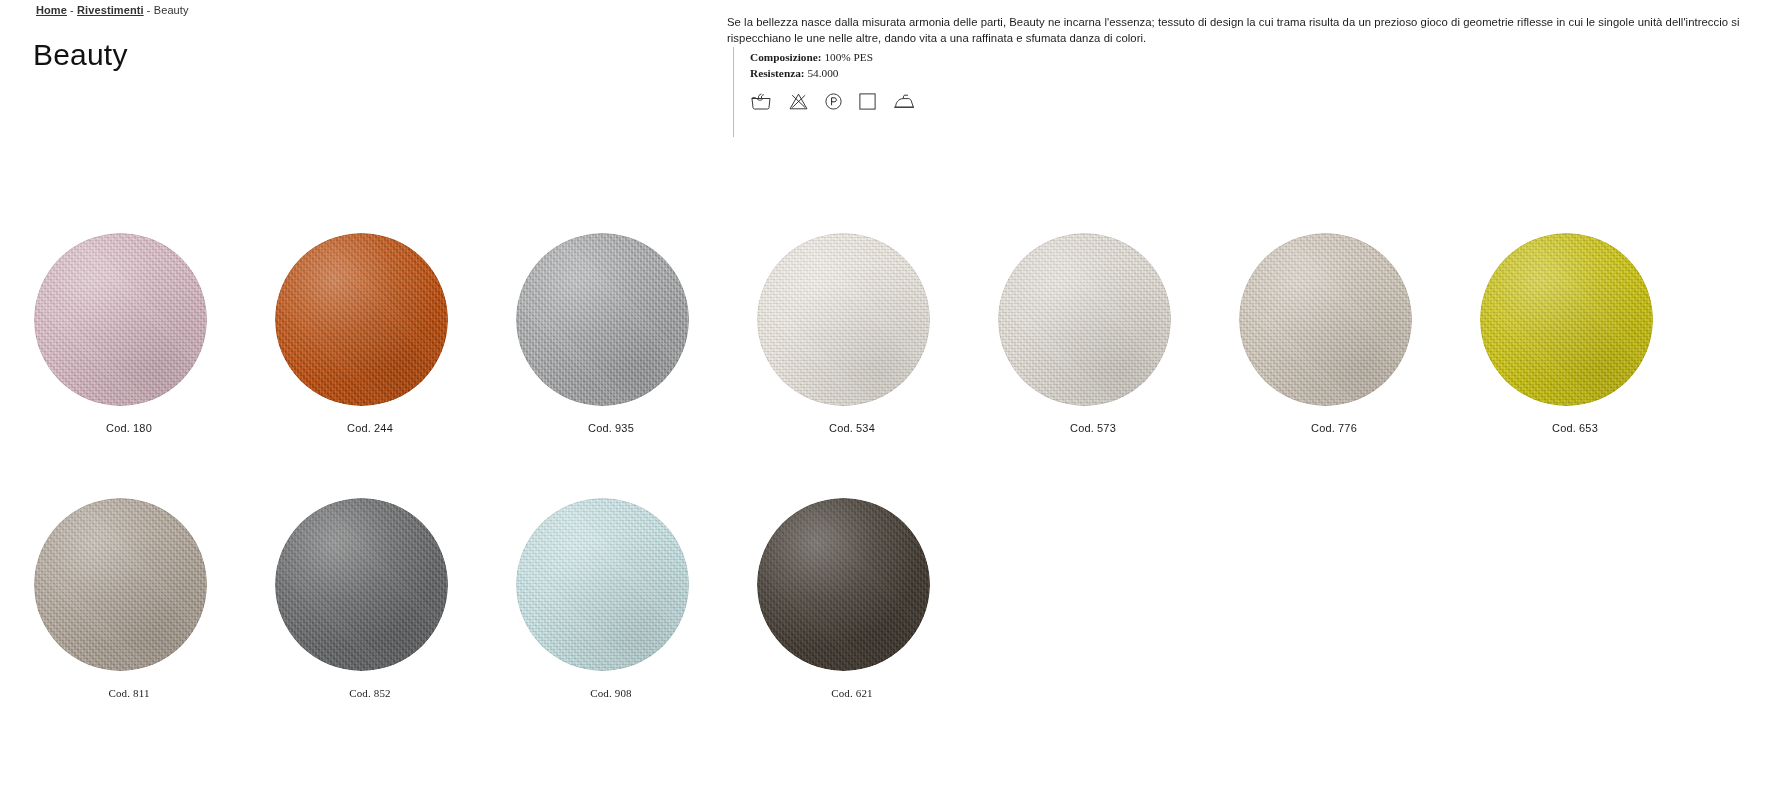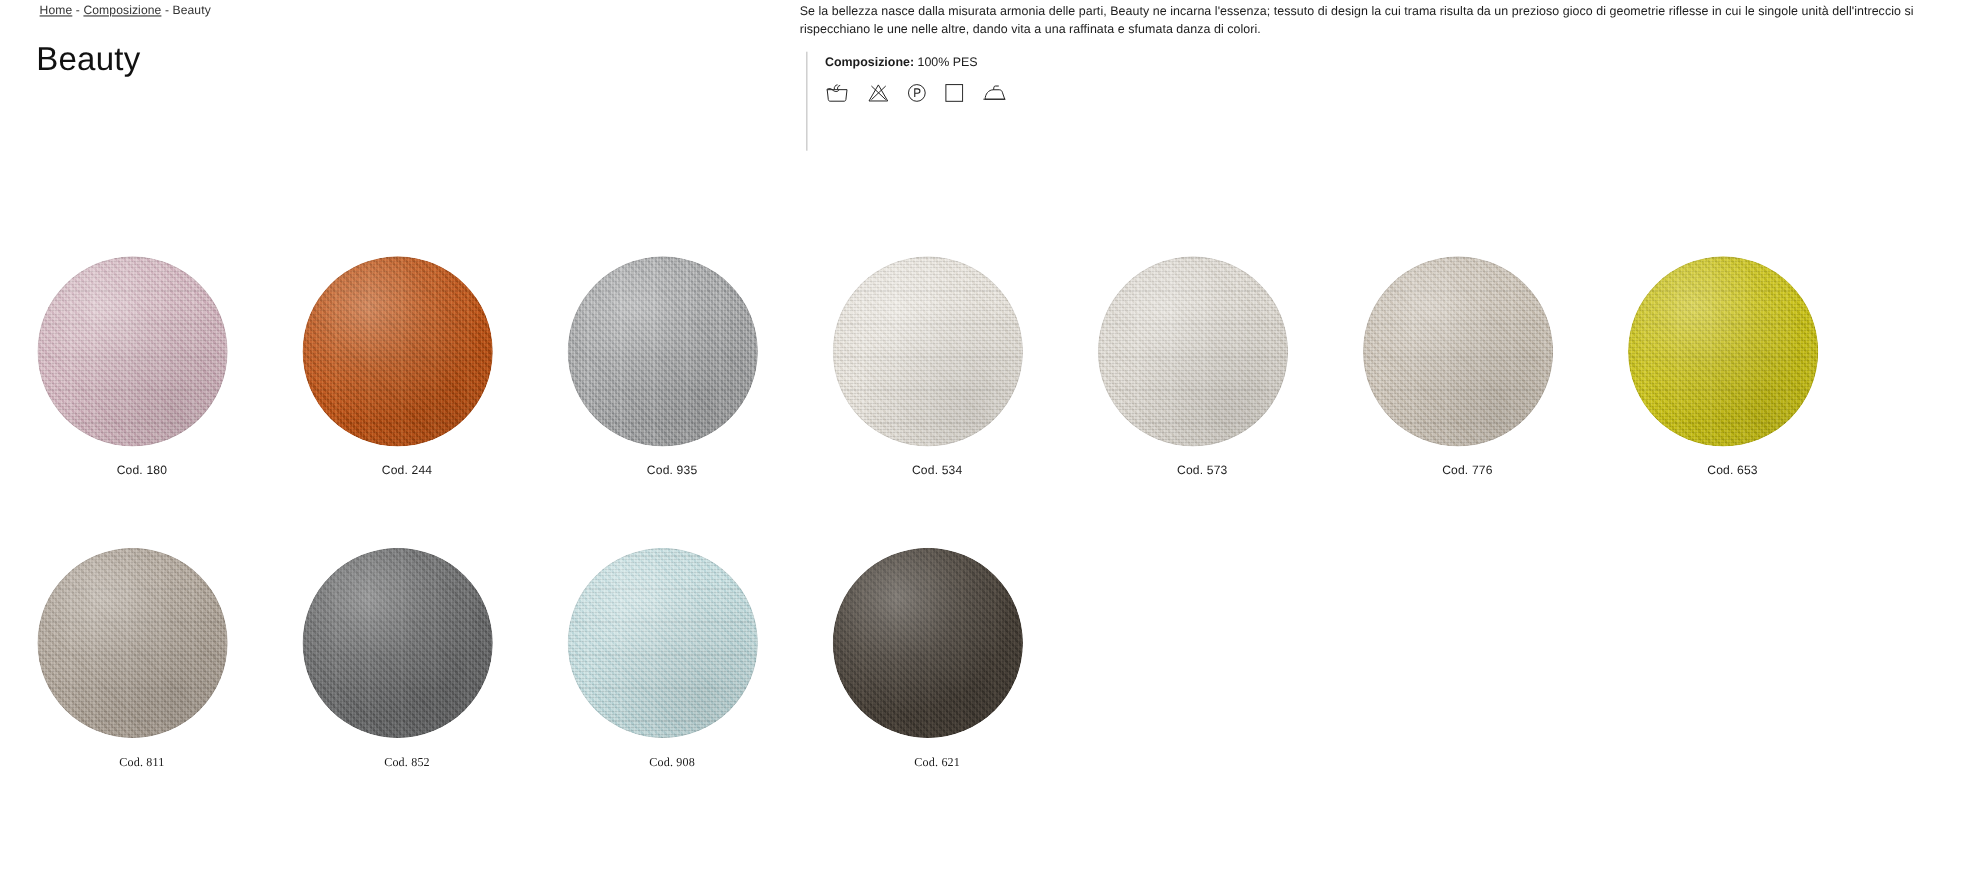--- a/index.html
+++ b/index.html
@@ -26,20 +26,21 @@
     left: 36px;
     top: 4px;
     font-size: 11px;
     color: #333;
     letter-spacing: 0.1px;
     white-space: nowrap;
   }
   .breadcrumb a {
     color: #333;
     text-decoration: underline;
+    font-weight: bold;
   }
   .breadcrumb .sep {
     text-decoration: none;
     color: #333;
   }
   .breadcrumb .current {
     text-decoration: none;
   }
 
   .page-title {
@@ -50,38 +51,39 @@
     font-weight: 400;
     letter-spacing: 0.2px;
     color: #111;
     line-height: 1.2;
   }
 
   
   .desc {
     position: absolute;
     left: 727px;
-    top: 3px;
+    top: 14px;
     width: 1020px;
     font-size: 11.3px;
     line-height: 1.45;
     color: #1c1c1c;
     letter-spacing: 0.05px;
   }
 
   .specs {
     position: absolute;
     left: 733px;
     top: 47px;
     width: 400px;
     border-left: 1px solid #bdbdbd;
     padding-left: 16px;
     padding-top: 2px;
     padding-bottom: 6px;
     min-height: 90px;
+    font-family: Liberation Serif, serif;
   }
   .spec-line {
     font-size: 11.3px;
     line-height: 1.45;
     color: #1c1c1c;
     white-space: nowrap;
   }
   .spec-line b { font-weight: 700; }
 
   .care-icons {
@@ -149,31 +151,35 @@
     text-align: right;
     margin-left: 17px;
   }
 </style>
 </head>
 <body>
 
 <div class="page">
 
   <div class="breadcrumb">
-    <a href="#">Home</a><span class="sep"> - </span><a href="#">Composizione</a><span class="sep"> - </span><span class="current">Beauty</span>
+    <a href="#">Home</a><span class="sep"> - </span><a href="#">Rivestimenti</a><span class="sep"> - </span><span class="current">Beauty</span>
   </div>
 
   <h1 class="page-title">Beauty</h1>
 
   <div class="desc">Se la bellezza nasce dalla misurata armonia delle parti, Beauty ne incarna l'essenza; tessuto di design la cui trama risulta da un prezioso gioco di geometrie riflesse in cui le singole unità dell'intreccio si rispecchiano le une nelle altre, dando vita a una raffinata e sfumata danza di colori.</div>
 
   <div class="specs">
     <div class="spec-line">
       <b>Composizione:</b>
       <span>100% PES</span>
+    </div>
+    <div class="spec-line">
+      <b>Resistenza:</b>
+      <span>54.000</span>
     </div>
 
     <div class="care-icons">
 
       <span>
         <svg width="22" height="17" viewBox="0 0 22 17" fill="none" stroke="#222" stroke-width="0.9">
           <path d="M1.5 5.5 C1.5 5.5 4 3.2 6.5 5.5 C9 7.8 11.5 7.8 13 5.5"></path>
           <path d="M2 5.5 L3 14.5 C3.05 15.3 3.7 16 4.6 16 L17.4 16 C18.3 16 18.95 15.3 19 14.5 L20 5.5 Z"></path>
           <path d="M8.5 5.2 C8 3.2 9.5 1.2 11.4 1.1"></path>
           <path d="M11.5 5.2 C11 3.4 12.2 1.8 13.8 1.7"></path>

